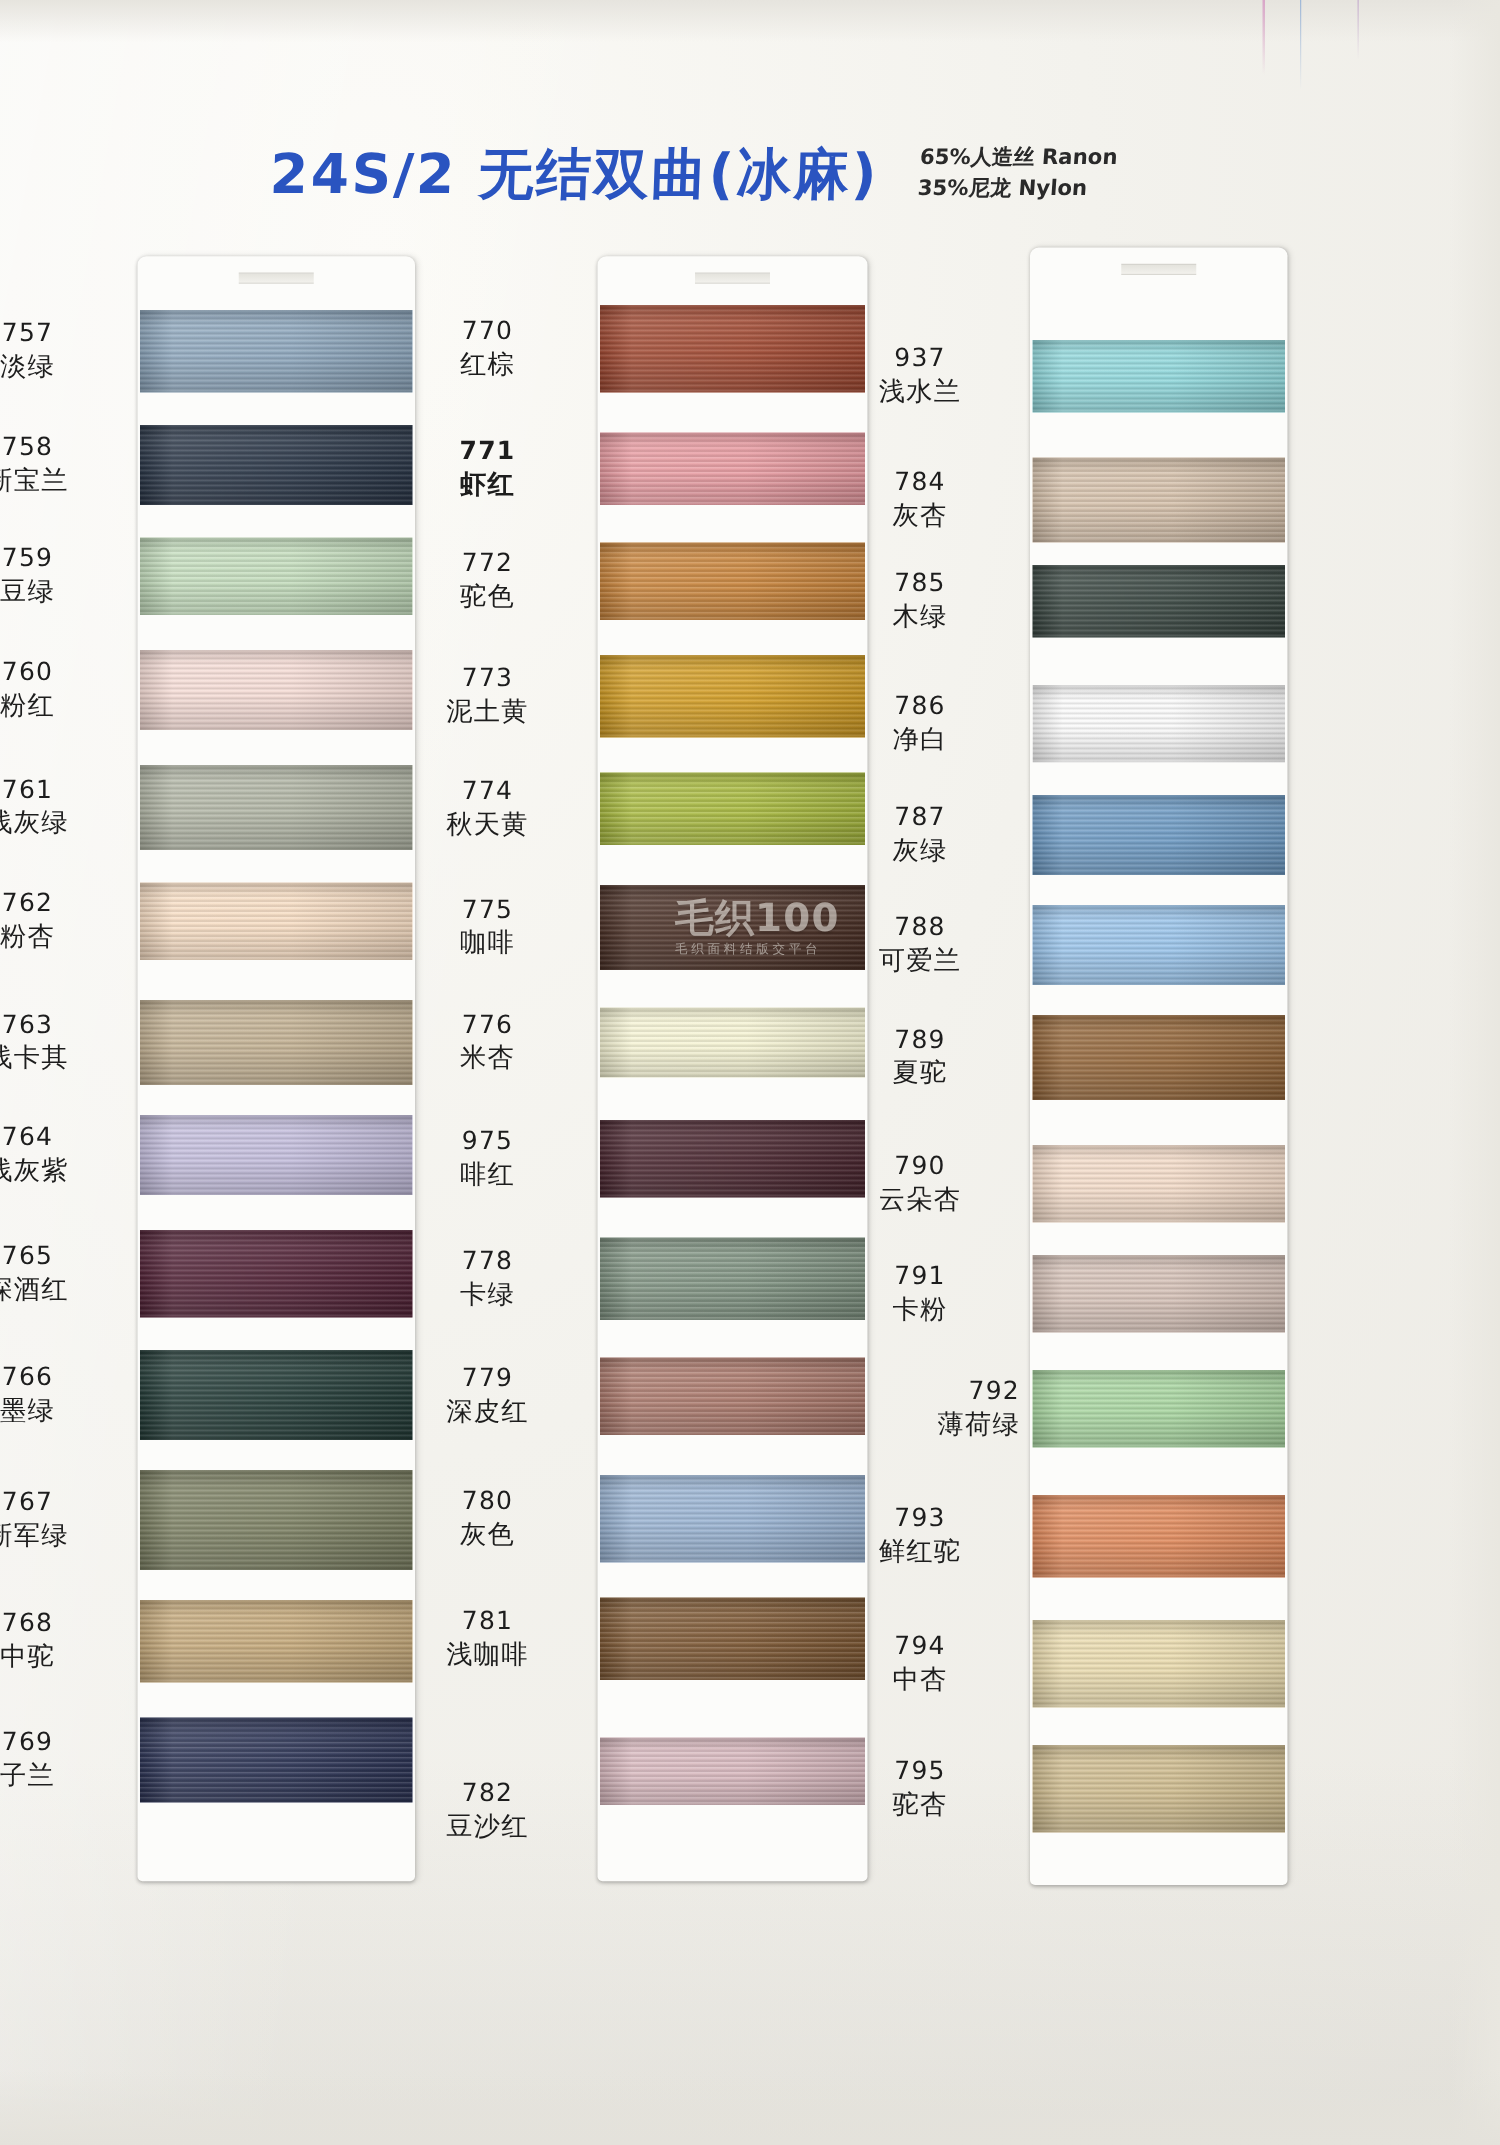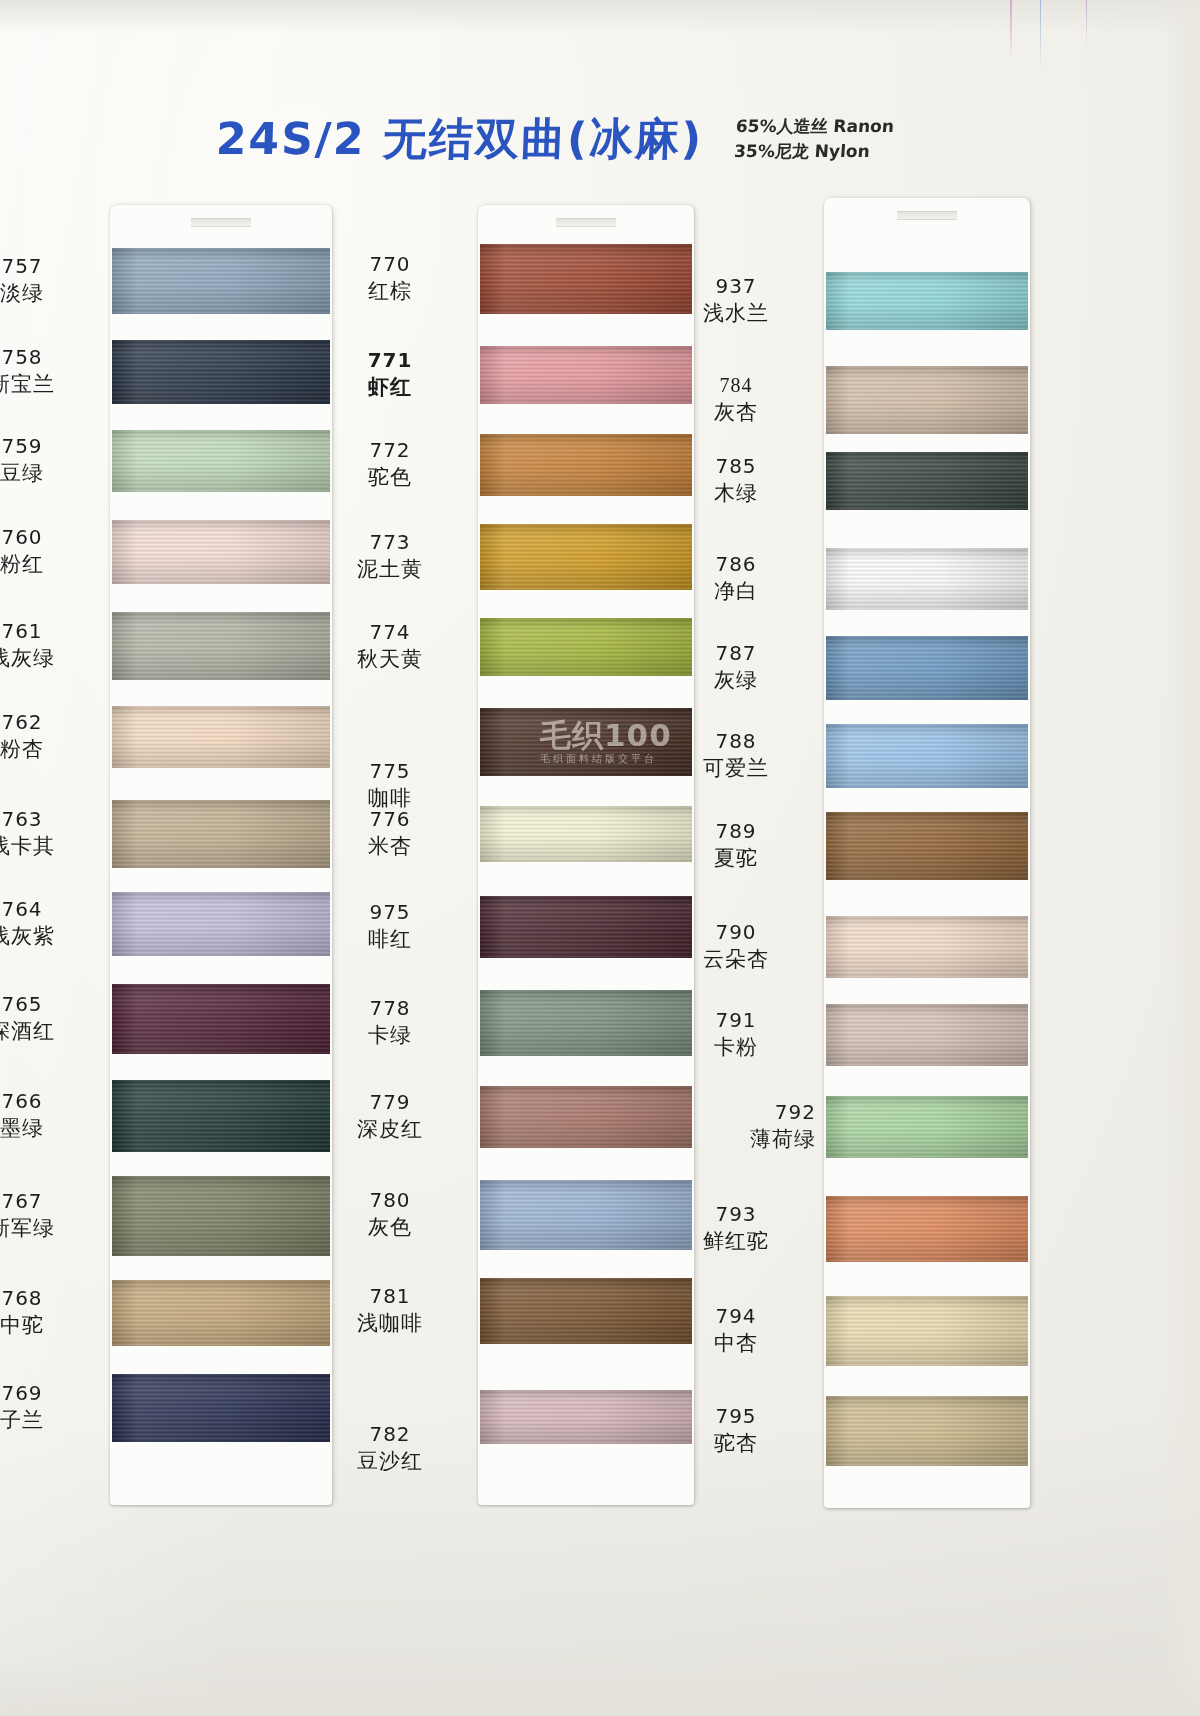--- a/index.html
+++ b/index.html
@@ -291,21 +291,21 @@
         <div class="sheen"></div>
       </div>
       <div class="label" style="left: -168px; top: 619px;">
         <div class="code">774</div>
         <div class="name">秋天黄</div>
       </div>
       <div class="swatch" style="left: 2px; top: 708px; width: 212px; height: 68px; background: rgb(74, 48, 38);">
         <div class="threads"></div>
         <div class="sheen"></div>
       </div>
-      <div class="label" style="left: -168px; top: 714px; margin-top: 44px;">
+      <div class="label" style="left: -168px; top: 714px;">
         <div class="code">775</div>
         <div class="name">咖啡</div>
       </div>
       <div class="swatch" style="left: 2px; top: 806px; width: 212px; height: 56px; background: rgb(245, 243, 211);">
         <div class="threads"></div>
         <div class="sheen"></div>
       </div>
       <div class="label" style="left: -168px; top: 806px;">
         <div class="code">776</div>
         <div class="name">米杏</div>
@@ -368,21 +368,21 @@
         <div class="sheen"></div>
       </div>
       <div class="label" style="left: -168px; top: 273px;">
         <div class="code">937</div>
         <div class="name">浅水兰</div>
       </div>
       <div class="swatch" style="left: 2px; top: 366px; width: 202px; height: 68px; background: rgb(212, 191, 169);">
         <div class="threads"></div>
         <div class="sheen"></div>
       </div>
-      <div class="label" style="left: -168px; top: 372px; font-family: Liberation Serif, serif;">
+      <div class="label" style="left: -168px; top: 372px;">
         <div class="code">784</div>
         <div class="name">灰杏</div>
       </div>
       <div class="swatch" style="left: 2px; top: 452px; width: 202px; height: 58px; background: rgb(57, 70, 65);">
         <div class="threads"></div>
         <div class="sheen"></div>
       </div>
       <div class="label" style="left: -168px; top: 453px;">
         <div class="code">785</div>
         <div class="name">木绿</div>

